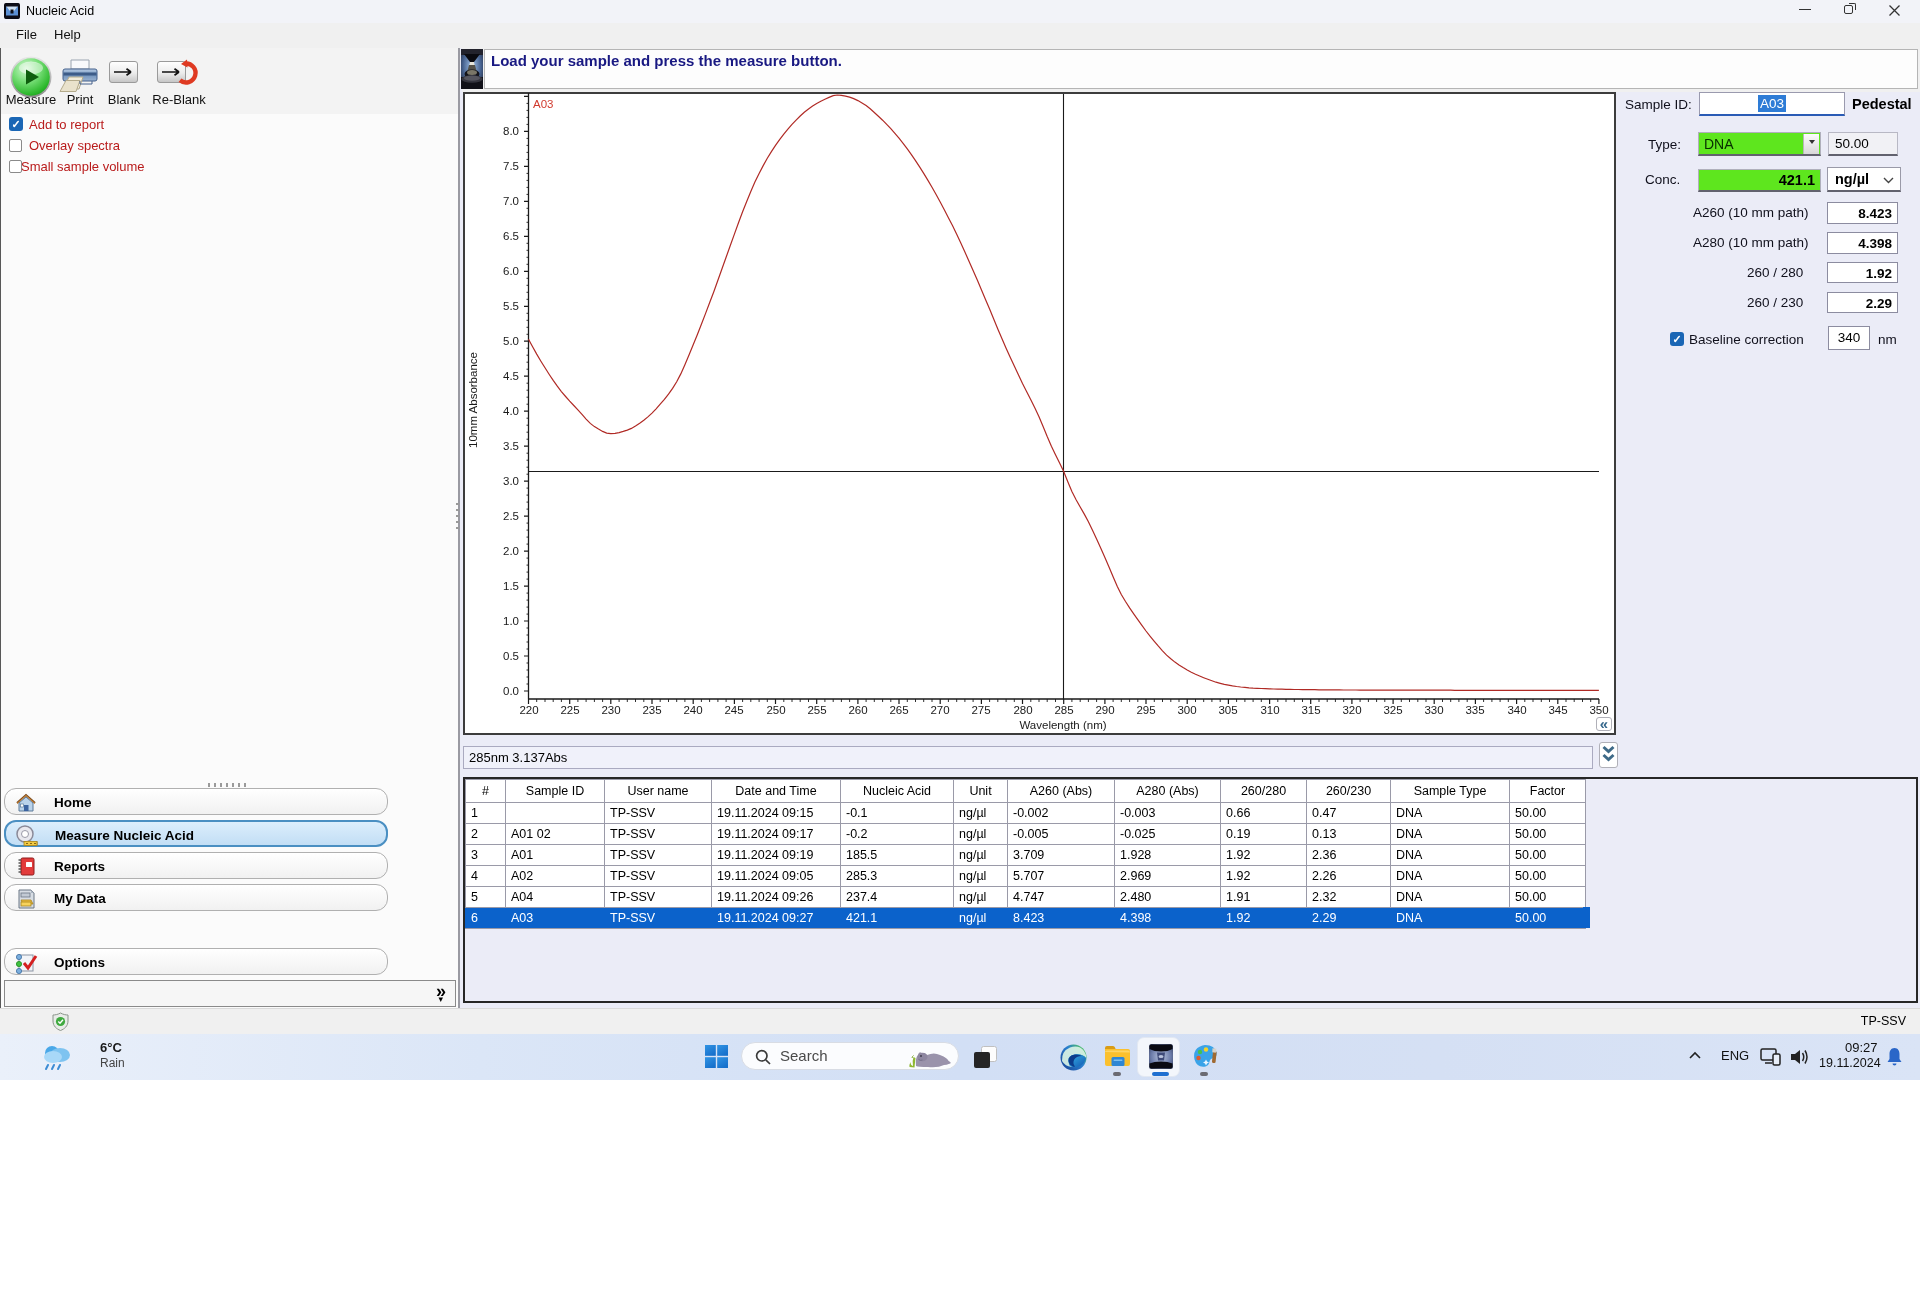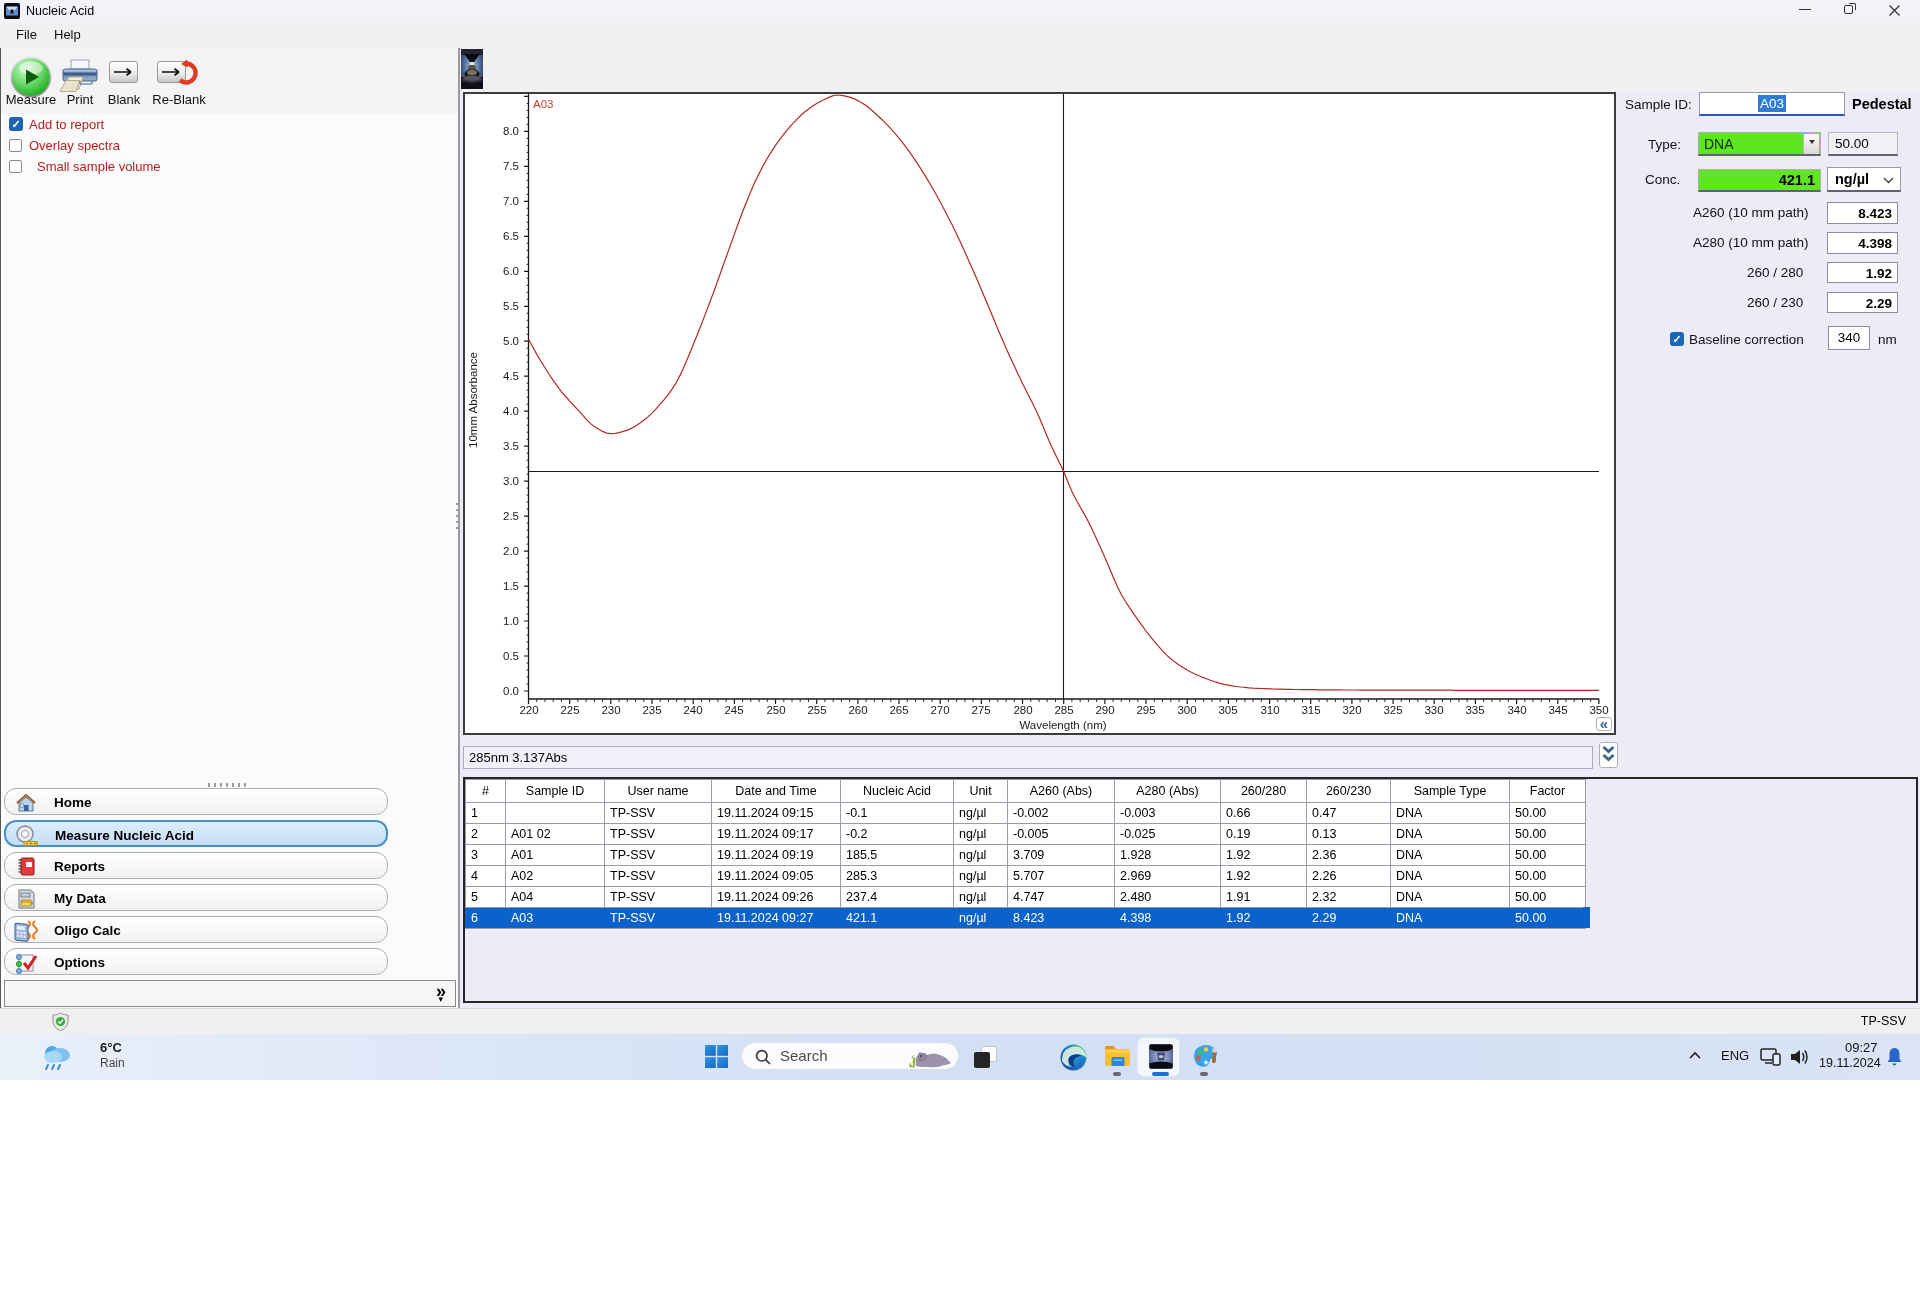--- a/index.html
+++ b/index.html
@@ -135,21 +135,21 @@
    <path d="M28 4.5 a 9.5 9.5 0 1 1 -5 16.8" stroke="#df3a22" stroke-width="4.4" fill="none"></path>
    <path d="M30.5 8.5 l-6.5 -3.5 l6 -4.5 z" fill="#df3a22"></path>
  </svg>
  <div class="tlabel" style="left:150px;top:44px;width:56px">Re-Blank</div>
 
  <span class="cbc" style="left:8px;top:69px">✓</span>
  <span class="cbrow" style="left:28px;top:69px">Add to report</span>
  <span class="cb" style="left:8px;top:91px"></span>
  <span class="cbrow" style="left:28px;top:90px">Overlay spectra</span>
  <span class="cb" style="left:8px;top:112px"></span>
- <span class="cbrow" style="left:36px;top:111px">Small sample volume</span>
+ <span class="cbrow" style="left:20px;top:111px">Small sample volume</span>
 
  <div class="abs" style="left:207px;top:735px;width:38px;height:4px;background:repeating-linear-gradient(90deg,#9a9a9a 0 2px,transparent 2px 6px)"></div>
 
  <div class="nav" style="top:740px">
    <svg class="navic" viewBox="0 0 24 24">
      <path d="M3 12 L12 4 L21 12" fill="none" stroke="#7a4a1e" stroke-width="2"></path>
      <path d="M12 4 L21 12 L21 13 L12 5 L3 13 L3 12 Z" fill="#d78f3c"></path>
      <path d="M5 12 V20 H19 V12 L12 6 Z" fill="#b9d2ea" stroke="#5c7a99" stroke-width="1"></path>
      <rect x="10" y="14" width="4.5" height="6" fill="#3b63a0"></rect>
      <rect x="6.5" y="13" width="3" height="3" fill="#fff" stroke="#5c7a99" stroke-width="0.7"></rect>
@@ -177,56 +177,42 @@
  <div class="nav" style="top:836px">
    <svg class="navic" viewBox="0 0 24 24">
      <path d="M5 3 H17 L20 6 V21 H5 Z" fill="#d7dde4" stroke="#6b7684" stroke-width="1"></path>
      <path d="M17 3 L20 6 H17 Z" fill="#aab4c0"></path>
      <rect x="7" y="6" width="9" height="4" fill="#c2cad4" stroke="#6b7684" stroke-width="0.8"></rect>
      <path d="M7 13 h10 l2 4 h-10 z" fill="#f0c040" stroke="#a8841c" stroke-width="0.8"></path>
      <rect x="7" y="15" width="10" height="4" fill="#f7d25c" stroke="#a8841c" stroke-width="0.8"></rect>
    </svg>
    <span class="navtxt">My Data</span>
  </div>
- <div class="nav" style="top:868px">
-   <svg class="navic" viewBox="0 0 24 24">
-     <path d="M14 2 q4 3 0 6 q-4 3 0 6 q4 3 0 6" fill="none" stroke="#e87820" stroke-width="2"></path>
-     <path d="M21 2 q-4 3 0 6 q4 3 0 6 q-4 3 0 6" fill="none" stroke="#e87820" stroke-width="2"></path>
-     <rect x="1" y="4" width="13" height="17" rx="1.5" transform="skewY(6)" fill="#9db8dc" stroke="#3c5c8c" stroke-width="1"></rect>
-     <rect x="3" y="6.5" width="8" height="3.5" transform="skewY(6)" fill="#e8f0fa"></rect>
-     <g fill="#e8f0fa">
-            <rect x="3" y="12" width="2.2" height="2" transform="skewY(6)"></rect>
-            <rect x="6.3" y="12" width="2.2" height="2" transform="skewY(6)"></rect>
-            <rect x="9.6" y="12" width="2.2" height="2" transform="skewY(6)"></rect>
-            <rect x="3" y="15.4" width="2.2" height="2" transform="skewY(6)"></rect>
-            <rect x="6.3" y="15.4" width="2.2" height="2" transform="skewY(6)"></rect>
-            <rect x="9.6" y="15.4" width="2.2" height="2" transform="skewY(6)"></rect>
-          </g>
-   </svg>
-   <span class="navtxt">Oligo Calc</span>
- </div>
  <div class="nav" style="top:900px">
    <svg class="navic" viewBox="0 0 24 24">
      <rect x="5" y="4" width="14" height="16" fill="#f2f4f8" stroke="#8a94a4" stroke-width="1"></rect>
      <circle cx="5" cy="6" r="2.6" fill="#7aaede" stroke="#3c6ca0" stroke-width="0.8"></circle>
      <circle cx="5" cy="13" r="2.6" fill="#40c040" stroke="#1c8a1c" stroke-width="0.8"></circle>
      <circle cx="5" cy="20" r="2.6" fill="#7aaede" stroke="#3c6ca0" stroke-width="0.8"></circle>
      <path d="M10 12 L14 17 L22 5" fill="none" stroke="#d42020" stroke-width="3"></path>
    </svg>
    <span class="navtxt">Options</span>
  </div>
  <div class="abs" style="left:3px;top:932px;width:452px;height:27px;border:1px solid #8a8a8a;background:#f6f6f6">
    <span class="abs" style="right:9px;top:0px;font-size:18px;font-weight:bold;color:#000">»</span>
    <span class="abs" style="right:12px;top:13px;font-size:9px;color:#000">▾</span>
  </div>
 </div>
 <div id="divider" class="abs"></div>
 <div class="abs" style="left:456px;top:503px;width:3px;height:26px;background:repeating-linear-gradient(#9a9a9a 0 2px,transparent 2px 6px)"></div>
 <div id="main" class="abs">
  <div id="topstrip" class="abs"></div>
+ <div id="hdrbox" class="abs">
+        <span id="hdrtxt" class="abs">Load your sample and press the measure button.</span>
+      </div>
  <svg id="pedicon" class="abs" viewBox="0 0 22 40">
    <defs>
           <radialGradient id="gped" cx="0.5" cy="0.42" r="0.75">
      <stop offset="0" stop-color="#9fc0e8"></stop>
             <stop offset="0.55" stop-color="#46618f"></stop>
      <stop offset="1" stop-color="#181820"></stop>
           </radialGradient>
         </defs>
    <rect width="22" height="40" fill="url(#gped)"></rect>
    <rect x="0" y="0" width="22" height="6" fill="#23232d"></rect>

